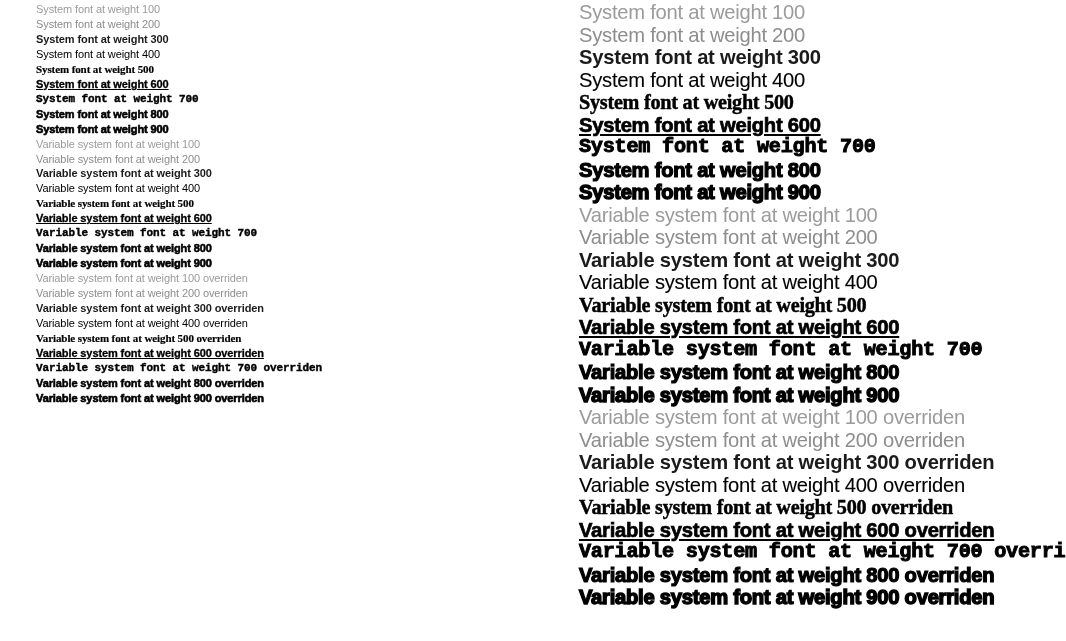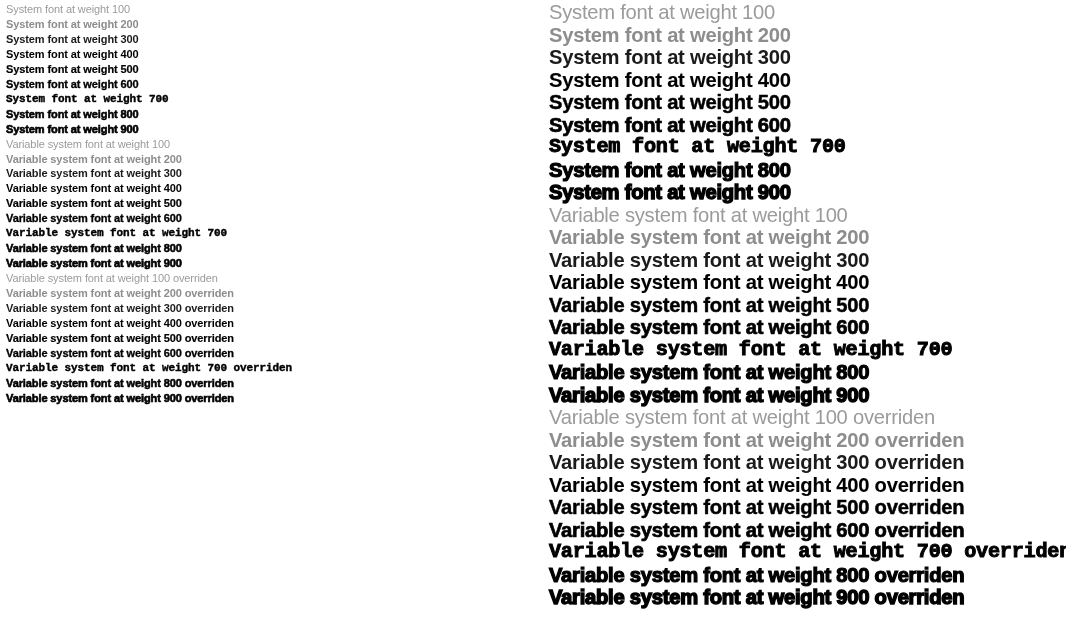--- a/index.html
+++ b/index.html
@@ -20,20 +20,21 @@
     position: relative;
     width: 1066px;
     height: 641px;
   }
 
   
   .column {
     position: absolute;
     top: 0;
     white-space: nowrap;
+    margin-left: 30px;
   }
 
   #column-small {
     left: 6px;
     width: 520px;
     font-size: 11px;
     line-height: 14.95px;
     padding-top: 2px;
   }
 
@@ -52,25 +53,25 @@
     white-space: nowrap;
     letter-spacing: -0.1px;
   }
 
   #column-large .spec-line {
     letter-spacing: -0.25px;
   }
 
   
   .w100 { font-weight: 100; color: #9b9b9b; }
-  .w200 { font-weight: 700; color: #8d8d8d; }
+  .w200 { font-weight: 400; color: #8d8d8d; }
   .w300 { font-weight: 700; color: #1b1b1b; }
-  .w400 { font-weight: 700; color: #000000; }
-  .w500 { font-weight: 500; color: #000000; }
-  .w600 { font-weight: 600; color: #000000; }
+  .w400 { font-weight: 400; color: #000000; }
+  .w500 { font-weight: 500; color: #000000; font-family: Liberation Serif, serif; }
+  .w600 { font-weight: 600; color: #000000; text-decoration: underline; }
   .w700 { font-weight: 700; color: #000000; font-family: Liberation Mono, monospace; }
   .w800 { font-weight: 800; color: #000000; }
   .w900 { font-weight: 900; color: #000000; }
 
   
   #column-small .w100,
   #column-small .w200,
   #column-small .w300 { -webkit-text-stroke: 0px currentColor; }
   #column-small .w500 { -webkit-text-stroke: 0.18px currentColor; font-weight: 700; }
   #column-small .w600 { -webkit-text-stroke: 0.30px currentColor; font-weight: 700; }

